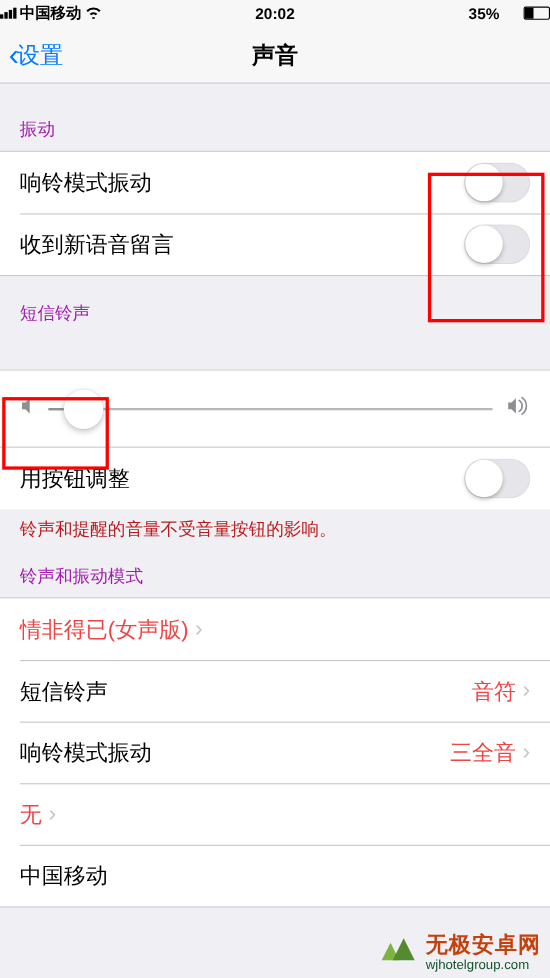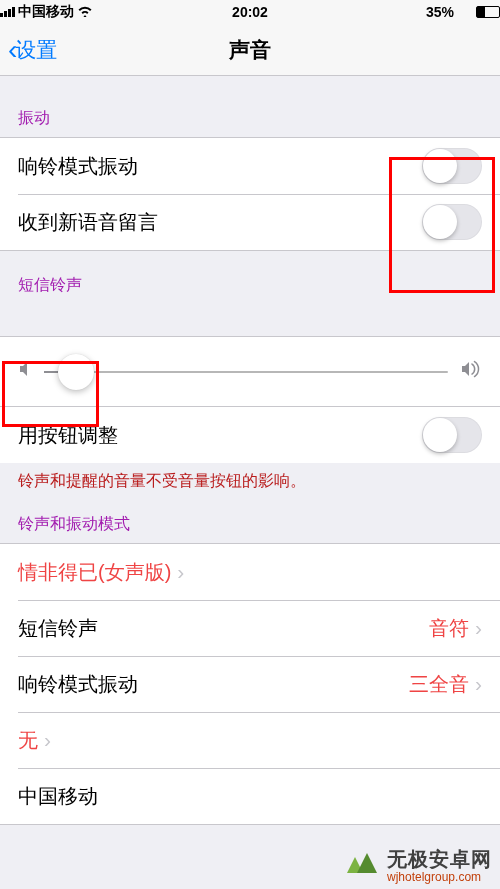--- a/index.html
+++ b/index.html
@@ -174,22 +174,22 @@
       align-items: center;
       gap: 6px;
       z-index: 50;
     }
     .wm-logo {
       width: 38px;
       height: 38px;
       position: relative;
     }
     .wm-text { display: flex; flex-direction: column; line-height: 1; }
-    .wm-main { font-size: 20px; font-weight: 700; color: #404040; letter-spacing: 1px; }
-    .wm-sub { font-size: 12px; color: #c2410c; margin-top: 2px; }
+    .wm-main { font-size: 20px; font-weight: 700; color: #c2410c; letter-spacing: 1px; }
+    .wm-sub { font-size: 12px; color: #14532d; margin-top: 2px; }
     
     .first-gap { height: 8px; }
   </style>
 </head>
 <body>
 
 <div class="status-bar">
   <div class="status-left">
     <div class="signal-bars">
         <span></span>

